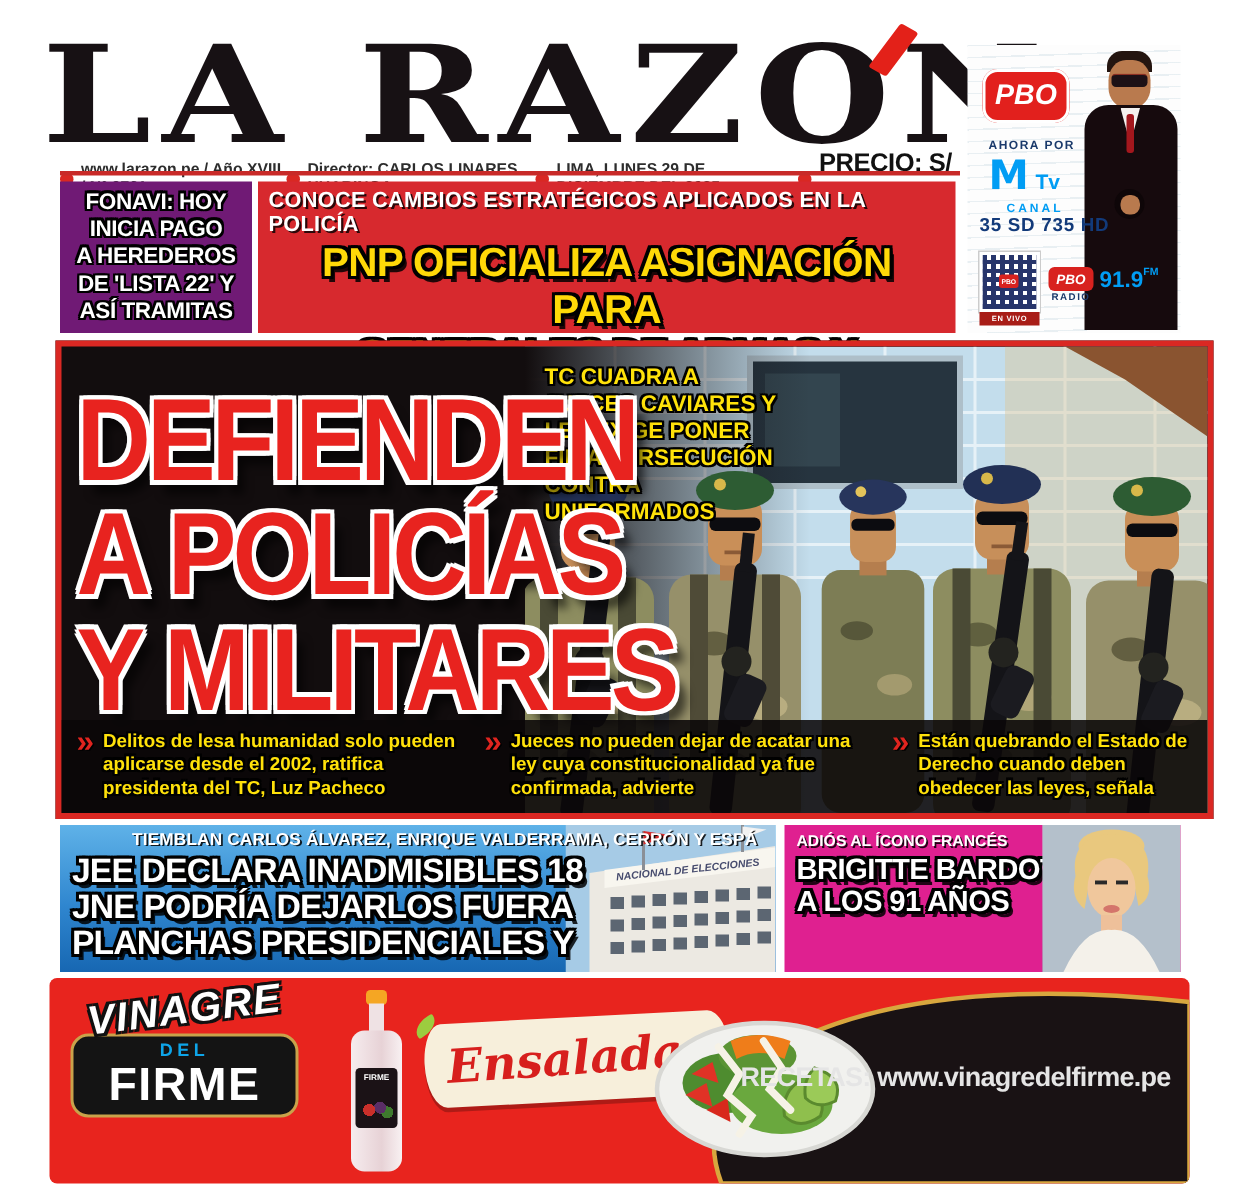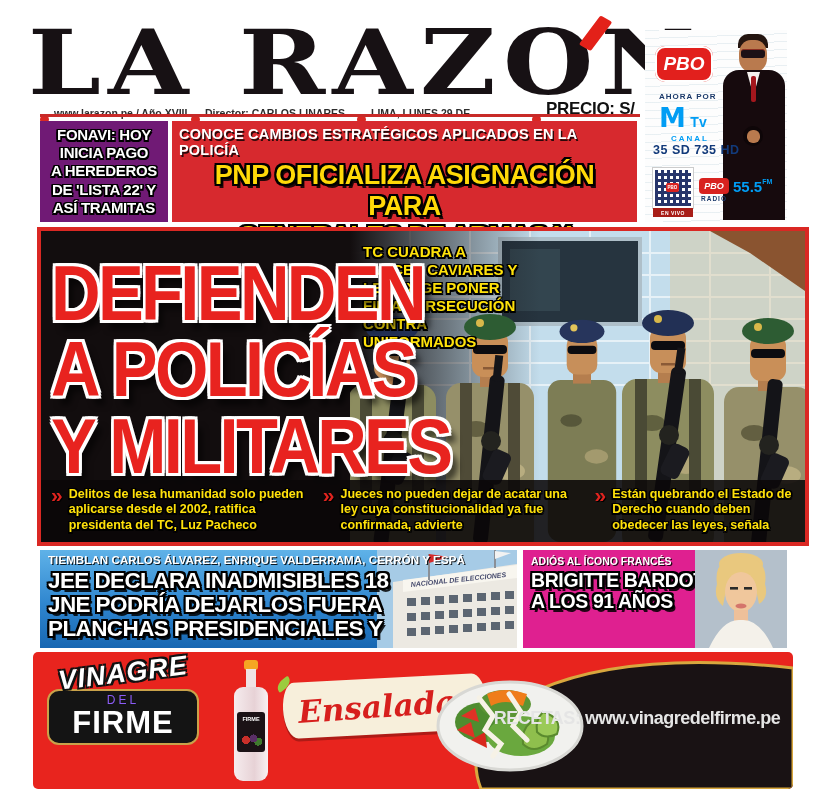--- a/index.html
+++ b/index.html
@@ -96,21 +96,21 @@
   .bullet{display:flex;gap:6px;color:#ffe10a;font-size:12.5px;font-weight:bold;line-height:1.22;}
   .chev{color:#e0241f;font-size:21px;line-height:0.8;font-weight:bold;
     text-shadow:1px 1px 0 #000;}
   .b1{width:36%;} .b2{width:36%;} .b3{width:28%;}
 
   
   .jee{left:40px;top:550px;width:477px;height:98px;overflow:hidden;
     background:linear-gradient(180deg,#5fb2e8 0%,#2f86cf 55%,#1767b2 100%);
     padding:4px 8px;box-sizing:border-box;color:#fff;}
   .jee-kicker{font-size:11.5px;font-weight:bold;letter-spacing:0.1px;
-    text-shadow:1.2px 1.2px 0 rgba(0,0,0,.85);position:relative;z-index:2;}
+    text-shadow:1.2px 1.2px 0 rgba(0,0,0,.85);position:relative;z-index:2;margin-left:40px;}
   .jee-headline{margin-top:3px;font-size:22.5px;font-weight:bold;line-height:1.06;
     letter-spacing:-0.6px;position:relative;z-index:2;}
   .jee-photo{position:absolute;right:0;top:0;z-index:1;}
 
   
   .bardot{left:523px;top:550px;width:264px;height:98px;background:#df2090;overflow:hidden;
     padding:5px 8px;box-sizing:border-box;color:#fff;}
   .bardot-kicker{font-size:10.5px;font-weight:bold;text-shadow:1.2px 1.2px 0 rgba(0,0,0,.85);}
   .bardot-headline{margin-top:3px;font-size:19.5px;font-weight:bold;line-height:1.1;letter-spacing:-0.4px;}
   .bardot-photo{position:absolute;right:0;top:0;width:92px;height:98px;
@@ -119,21 +119,21 @@
   
   .vinagre{left:33px;top:652px;width:760px;height:137px;background:#e8241e;
     border-radius:5px;overflow:hidden;}
   .swoosh{position:absolute;left:0;top:0;}
   .brand{position:absolute;left:14px;top:6px;width:152px;text-align:center;}
   .brand-l1{display:inline-block;color:#fff;font-size:27px;font-weight:bold;font-style:italic;
     letter-spacing:1px;transform:rotate(-7deg);
     text-shadow:-2px -2px 0 #111,2px -2px 0 #111,-2px 2px 0 #111,2px 2px 0 #111;}
   .brand-badge{margin-top:0px;background:#141414;border:2.5px solid #c9a24a;border-radius:12px;
     padding:2px 4px 5px;}
-  .brand-l2{display:block;color:#8b5cf6;font-size:12px;font-weight:normal;letter-spacing:3px;}
+  .brand-l2{display:block;color:#0ea5e9;font-size:12px;font-weight:bold;letter-spacing:3px;}
   .brand-l3{display:block;color:#fff;font-size:31px;font-weight:bold;letter-spacing:1px;line-height:1;}
   .bottle{position:absolute;left:196px;top:8px;width:44px;height:122px;}
   .bottle-cap{position:absolute;left:15px;top:0;width:14px;height:10px;background:#f5a623;border-radius:3px;}
   .bottle-neck{position:absolute;left:17px;top:9px;width:10px;height:20px;background:#efe2e4;}
   .bottle-body{position:absolute;left:5px;top:27px;width:34px;height:94px;border-radius:9px;
     background:linear-gradient(90deg,#f6ecee,#e7d2d6 60%,#f8f1f2);}
   .bottle-label{position:absolute;left:8px;top:52px;width:28px;height:40px;background:#1b1216;
     border-radius:3px;color:#fff;font-size:5.5px;font-weight:bold;text-align:center;padding-top:4px;box-sizing:border-box;}
   .bottle-fruit{position:absolute;left:10px;top:72px;width:24px;height:16px;
     background:radial-gradient(circle at 30% 50%,#c92f2a 0 4px,transparent 4px),
@@ -211,21 +211,21 @@
   </div>
   <div class="abs pbo-canal">CANAL</div>
   <div class="abs pbo-channels">35 SD  735 HD</div>
   <div class="abs qr">
     <span class="qr-center">PBO</span>
   </div>
   <div class="abs envivo">EN VIVO</div>
   <div class="abs radio-box">PBO</div>
   <div class="abs radio-word">RADIO</div>
   <div class="abs freq">
-    <span class="freq-num">55.5</span><span class="freq-fm">FM</span>
+    <span class="freq-num">91.9</span><span class="freq-fm">FM</span>
   </div>
 </div>
 
 <div class="abs main-story">
   <svg class="photo-svg" width="455" height="311" viewBox="0 0 455 311">
     <rect width="455" height="311" fill="#c3ddec"></rect>
     <g stroke="#e6f1f7" stroke-width="2">
       <path d="M0 22H455 M0 44H455 M0 66H455 M0 88H455 M0 110H455 M0 132H455 M0 154H455"></path>
       <path d="M60 0V160 M120 0V160 M180 0V160 M240 0V160 M300 0V160 M360 0V160 M420 0V160"></path>
     </g>

